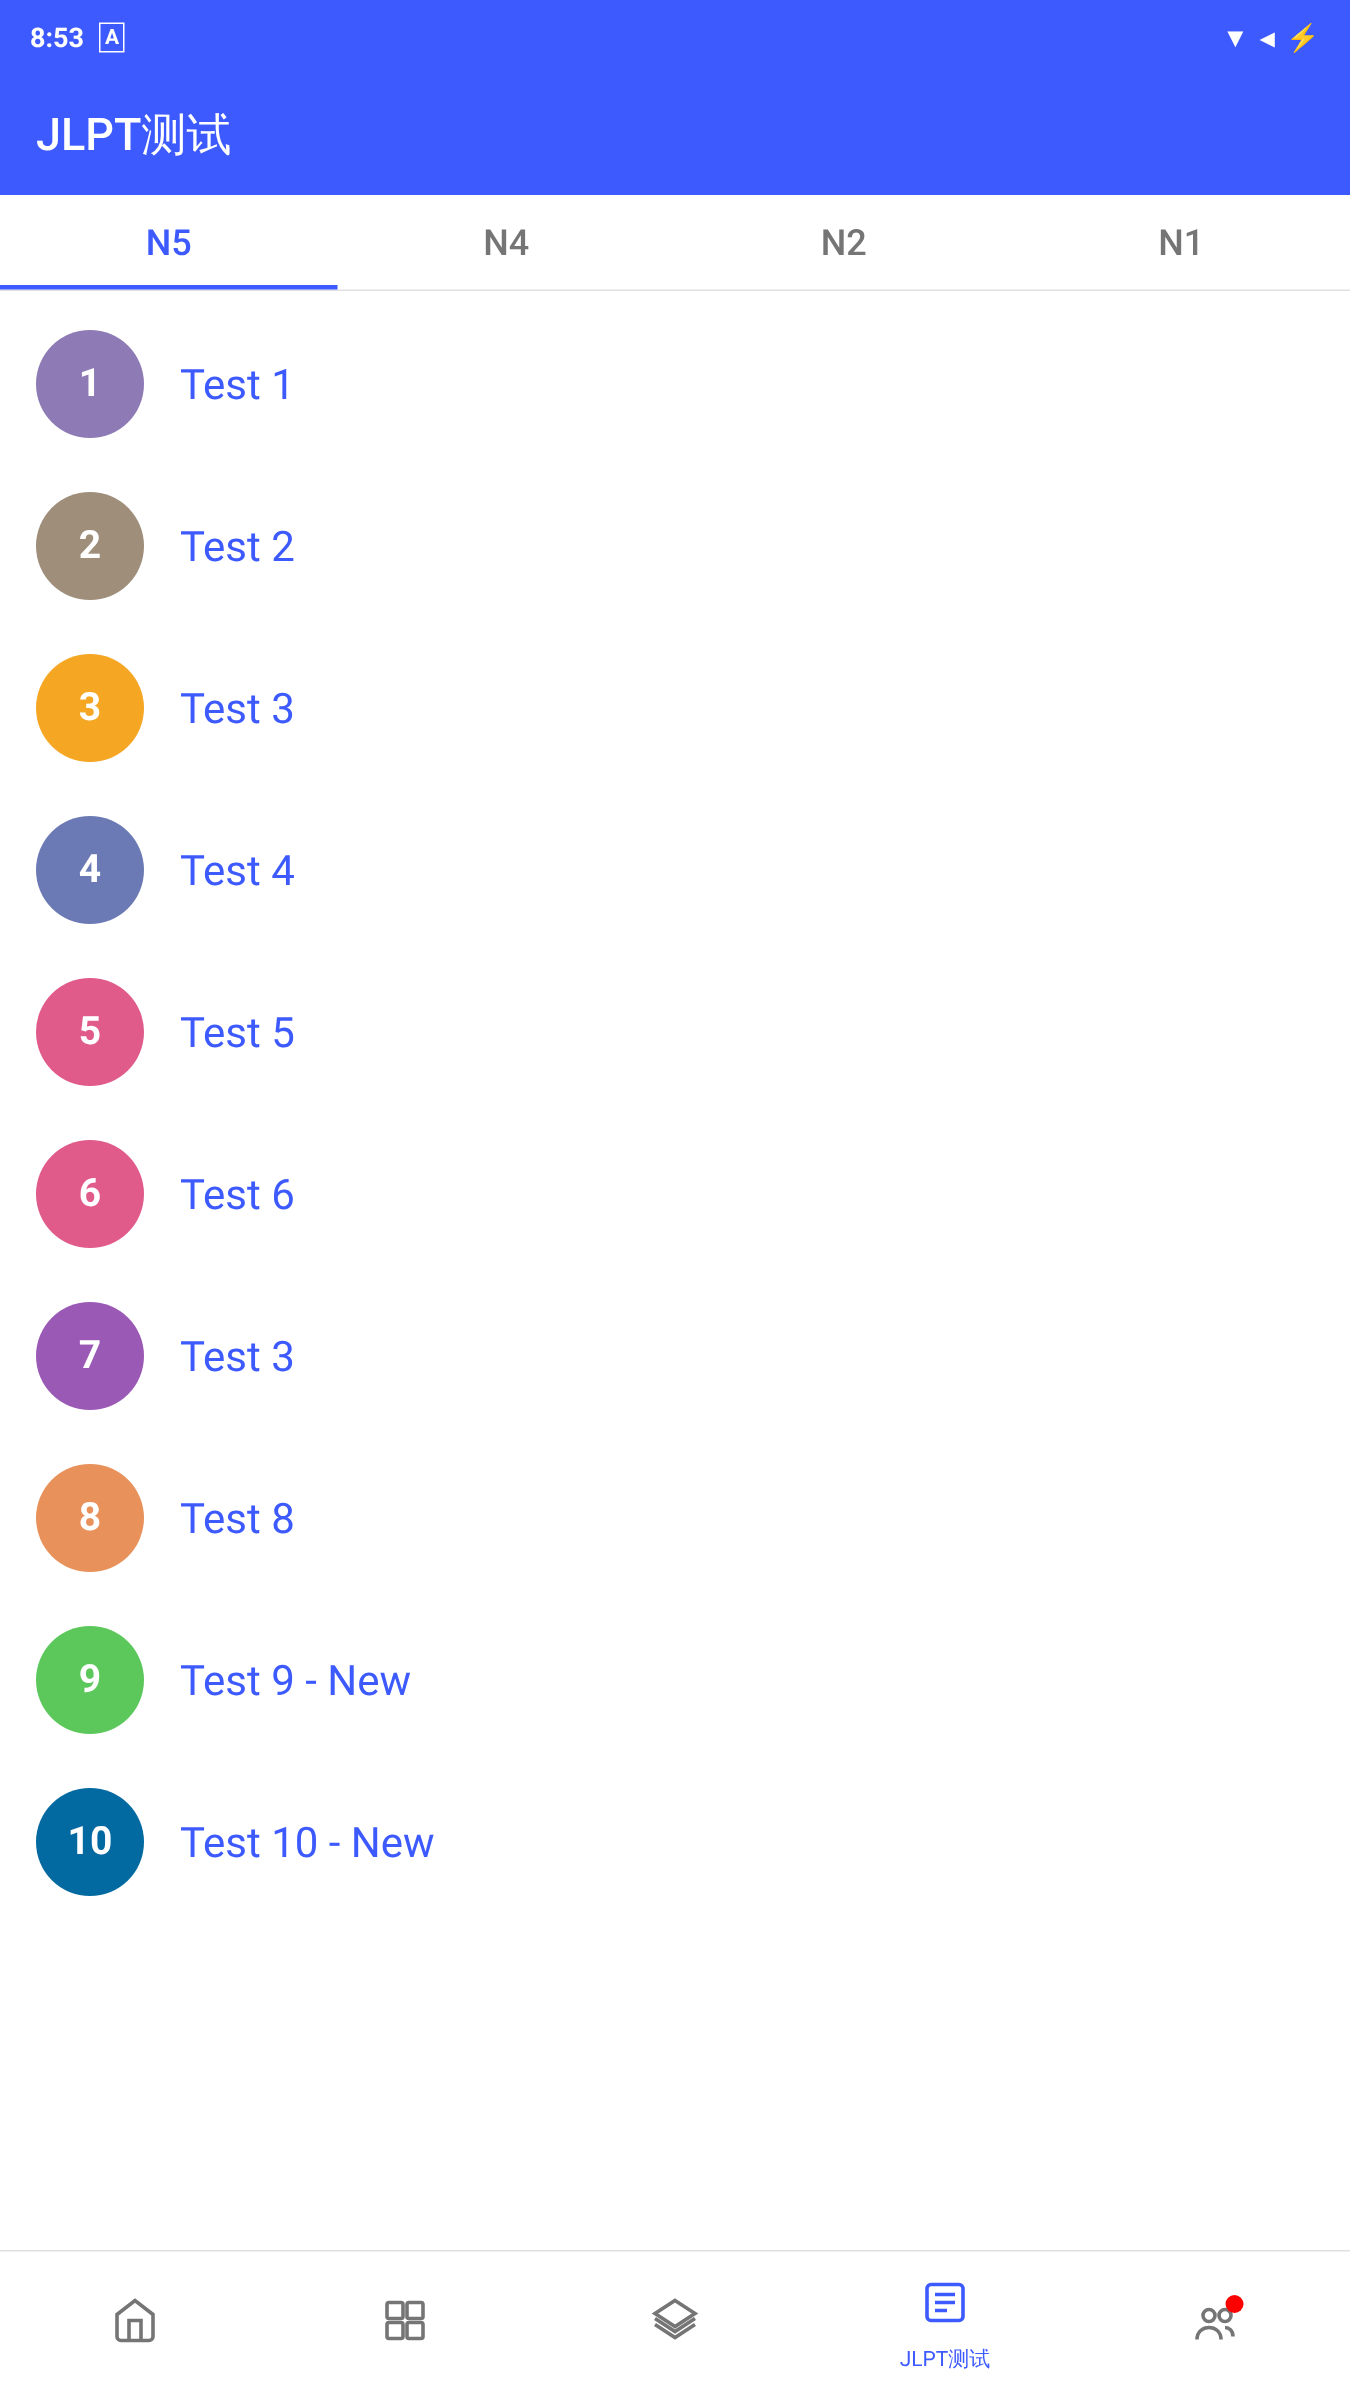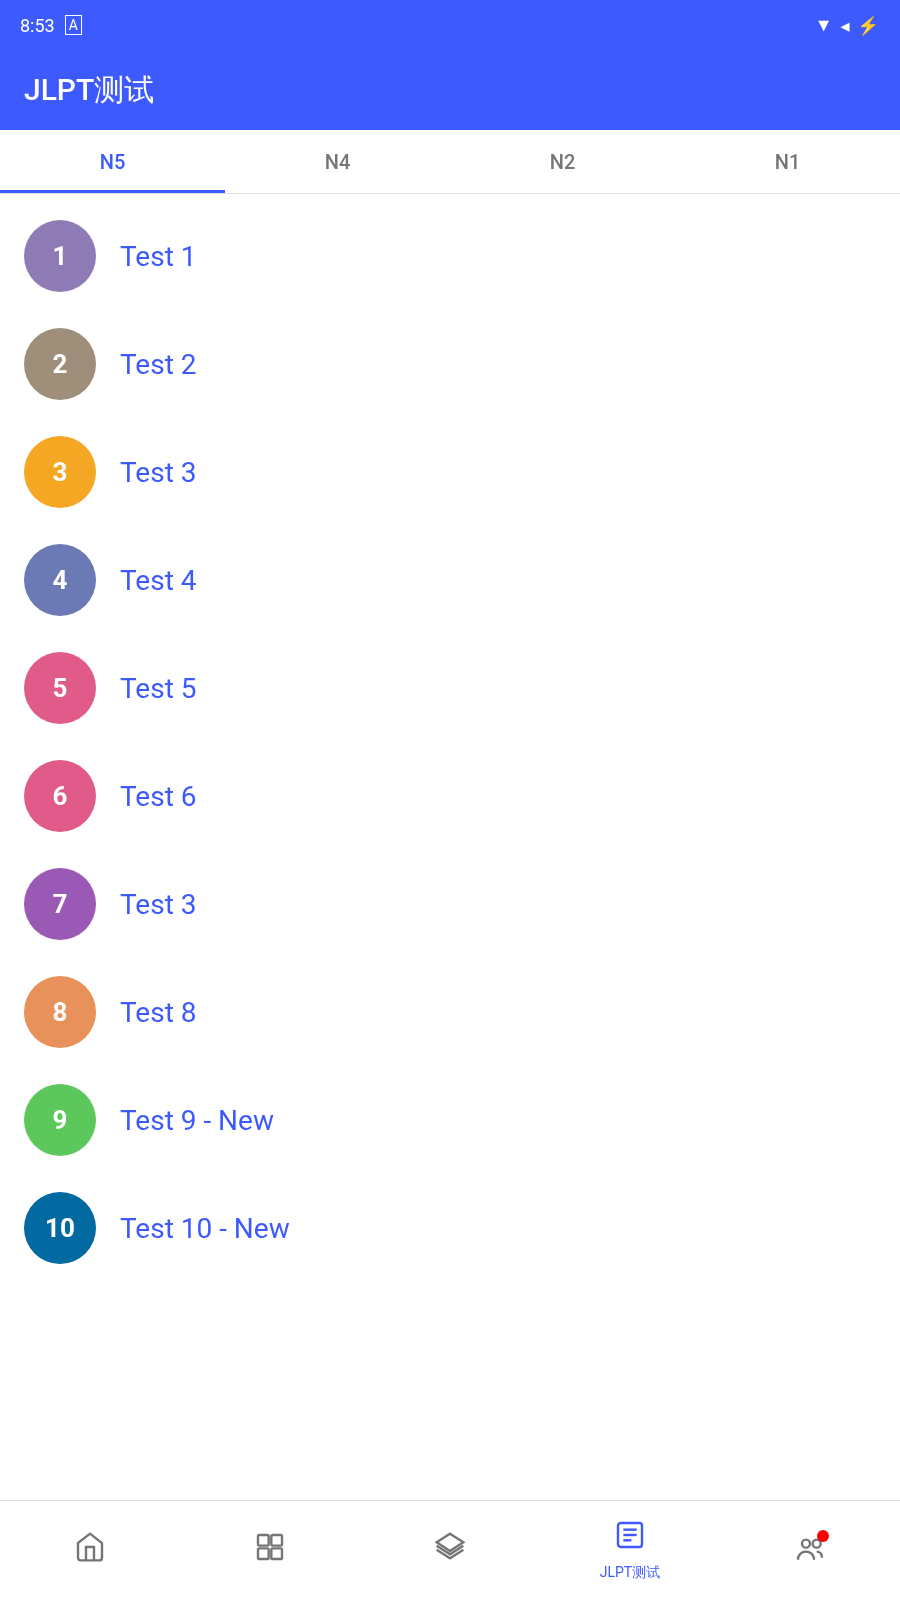--- a/index.html
+++ b/index.html
@@ -16,21 +16,21 @@
     
     .status-bar {
       background: #3d5afe;
       color: white;
       height: 50px;
       display: flex;
       align-items: center;
       justify-content: space-between;
       padding: 0 20px;
       font-size: 18px;
-      font-weight: normal;
+      font-weight: bold;
     }
     .status-bar-left { display: flex; align-items: center; gap: 10px; }
     .status-bar-right { display: flex; align-items: center; gap: 8px; }
 
     
     .app-bar {
       background: #3d5afe;
       color: white;
       height: 80px;
       display: flex;
@@ -45,21 +45,21 @@
       background: white;
       display: flex;
       border-bottom: 1px solid #e0e0e0;
       height: 64px;
     }
     .tab-item {
       flex: 1;
       display: flex;
       align-items: center;
       justify-content: center;
-      font-size: 20px;
+      font-size: 24px;
       color: #757575;
       cursor: pointer;
       position: relative;
       font-weight: 500;
     }
     .tab-item.active {
       color: #3d5afe;
     }
     .tab-item.active::after {
       content: '';

